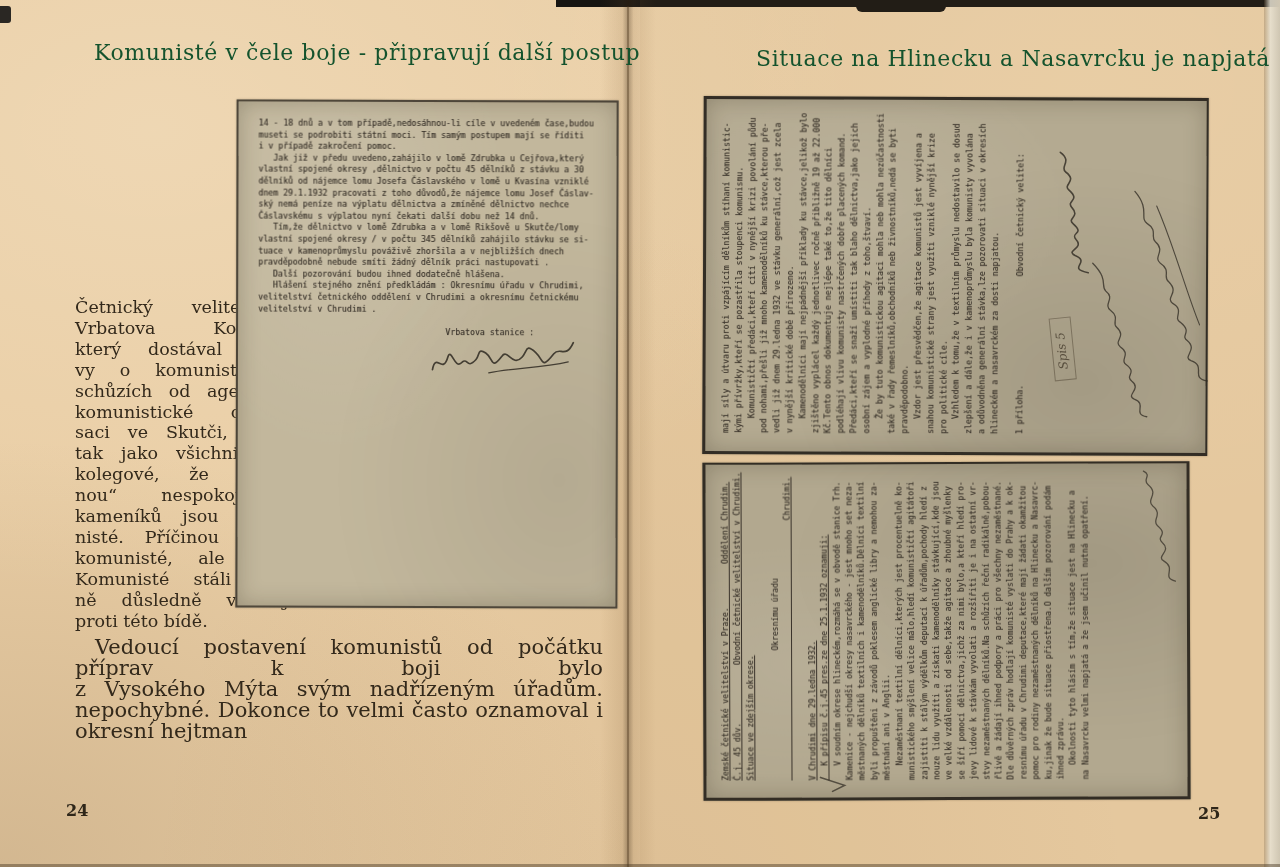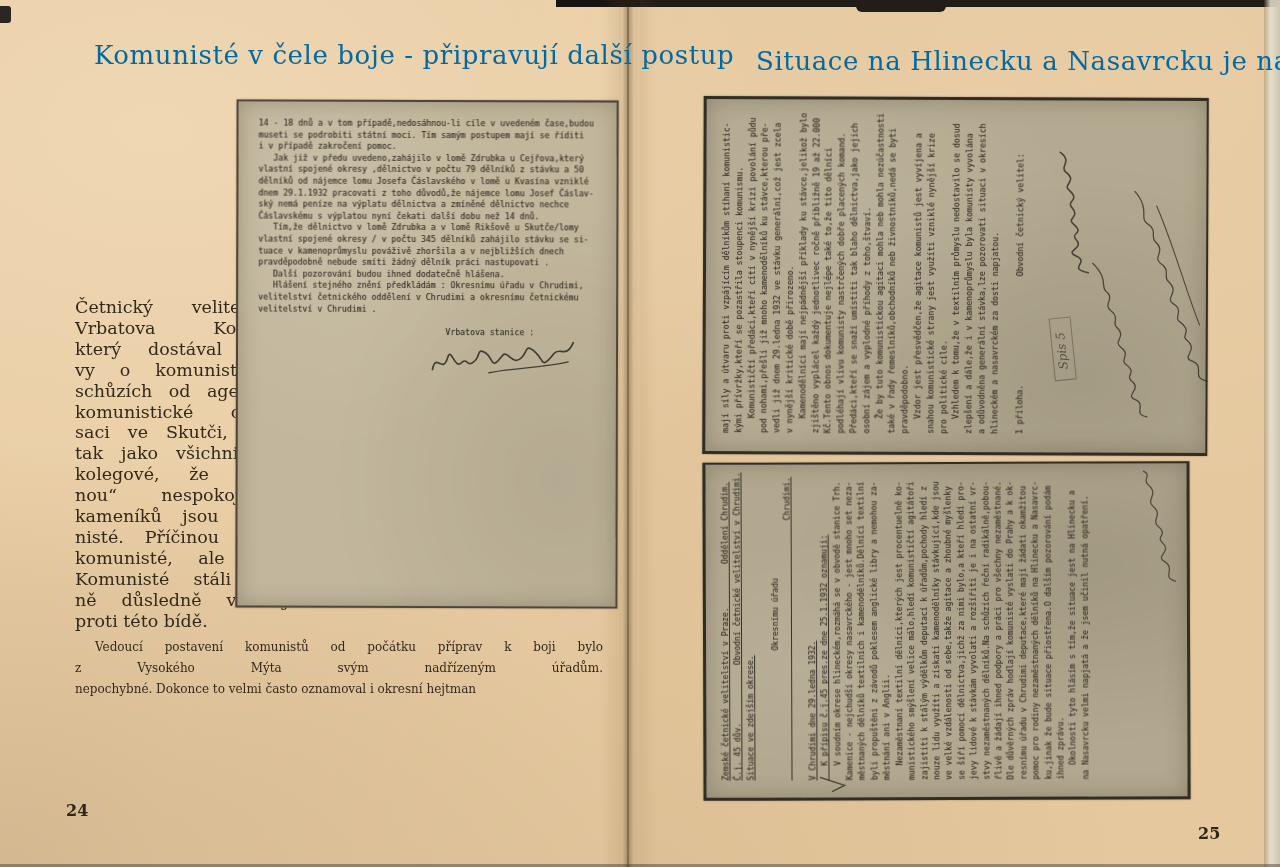--- a/index.html
+++ b/index.html
@@ -19,33 +19,33 @@
   .top-band-bump{position:absolute;left:856px;top:0;width:90px;height:12px;background:#171512;border-radius:0 0 6px 6px;}
   .corner-mark{position:absolute;left:0;top:6px;width:11px;height:17px;background:#2a2723;border-radius:0 3px 3px 0;}
   .right-edge{position:absolute;right:0;top:0;width:16px;height:867px;
     background:linear-gradient(90deg, rgba(90,70,45,.25), rgba(230,225,210,.85) 40%, #cfc6b2);}
   .bottom-edge{position:absolute;left:0;bottom:0;width:1280px;height:3px;background:rgba(70,55,35,.45);}
   .gutter{position:absolute;left:600px;top:0;width:56px;height:867px;
     background:linear-gradient(90deg, transparent, rgba(120,85,45,.14) 40%, rgba(60,40,18,.38) 50%, rgba(120,85,45,.14) 60%, transparent);}
   .gutter-line{position:absolute;left:627px;top:6px;width:2px;height:861px;background:rgba(75,52,25,.35);}
   .page-right-tint{position:absolute;left:640px;top:0;width:640px;height:867px;background:rgba(185,140,90,.07);}
 
-  .hdr{position:absolute;color:#0369a1;letter-spacing:.6px;font-size:26px;white-space:nowrap;}
+  .hdr{position:absolute;color:#14532d;letter-spacing:.6px;font-size:22px;white-space:nowrap;}
   .hdr-left{left:94px;top:40px;width:452px;text-align:center;}
   .hdr-right{left:756px;top:46px;width:430px;text-align:right;}
 
   .pagenum{position:absolute;color:#2e2619;font-size:16px;font-weight:bold;}
   .pn-left{left:66px;top:801px;text-align:center;}
-  .pn-right{left:1198px;top:804px;margin-top:20px;}
+  .pn-right{left:1198px;top:804px;}
 
   
   .bodycol{position:absolute;left:75px;top:297px;width:219px;color:#33291b;font-size:17.5px;line-height:20.9px;}
   .bodycol .bline{text-align:justify;text-align-last:justify;white-space:normal;}
   .bodycol .bline:last-child{text-align-last:left;}
-  .bottompara{position:absolute;left:75px;top:637px;width:528px;color:#33291b;font-size:12px;line-height:21px;}
+  .bottompara{position:absolute;left:75px;top:637px;width:528px;color:#33291b;font-size:21px;line-height:21px;}
   .bottompara .pline{text-align:justify;text-align-last:justify;}
   .bottompara .pline:first-child{text-indent:20px;}
   .bottompara .pline:last-child{text-align-last:left;}
 
   
   .photo{position:absolute;box-sizing:border-box;
     box-shadow:inset 0 0 22px rgba(40,30,15,.25), 0 0 2px rgba(50,40,25,.4);}
   .photo1{left:236px;top:100px;width:382px;height:508px;transform:rotate(.15deg);
     border:2px solid rgba(40,34,26,.75);
     background:
@@ -127,21 +127,21 @@
     <div class="pline">z Vysokého Mýta svým nadřízeným úřadům.</div>
     <div class="pline">nepochybné. Dokonce to velmi často oznamoval i okresní hejtman</div>
   </div>
 
 <div class="photo photo1">
   <div class="typed doc1-typed">
       <div class="tl">14 - 18 dnů a v tom případě,nedosáhnou-li cíle v uvedeném čase,budou</div>
       <div class="tl">museti se podrobiti státní moci. Tím samým postupem mají se říditi</div>
       <div class="tl">i v případě zakročení pomoc.</div>
       <div class="tl">   Jak již v předu uvedeno,zahájilo v lomě Zdrubka u Cejřova,který</div>
-      <div class="tl">vlastní spojené okresy ,dělnictvo v počtu 79 dělníků z stávku a 50</div>
+      <div class="tl">vlastní spojené okresy ,dělnictvo v počtu 45 dělníků z stávku a 30</div>
       <div class="tl">dělníků od nájemce lomu Josefa Čáslavského v lomě u Kvasína vzniklé</div>
       <div class="tl">dnem 29.1.1932 pracovati z toho důvodů,že nájemce lomu Josef Čáslav-</div>
       <div class="tl">ský nemá peníze na výplatu dělnictva a zmíněné dělnictvo nechce</div>
       <div class="tl">Čáslavskému s výplatou nyní čekati další dobu než 14 dnů.</div>
       <div class="tl">   Tím,že dělnictvo v lomě Zdrubka a v lomě Rikšově u Skutče/lomy</div>
       <div class="tl">vlastní spojené okresy / v počtu 345 dělníků zahájilo stávku se si-</div>
       <div class="tl">tuace v kamenoprůmyslu pováživě zhoršila a v nejbližších dnech</div>
       <div class="tl">pravděpodobně nebude smíti žádný dělník práci nastupovati .</div>
       <div class="tl">   Další pozorování budou ihned dodatečně hlášena.</div>
       <div class="tl">   Hlášení stejného znění předkládám : Okresnímu úřadu v Chrudimi,</div>

